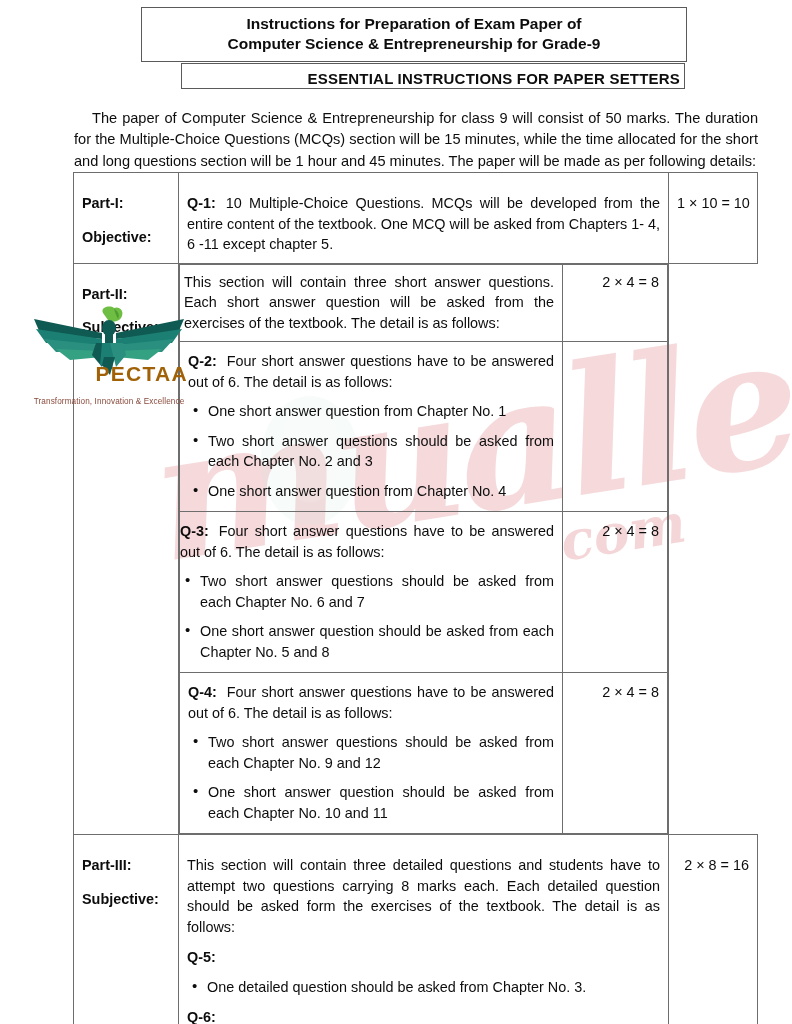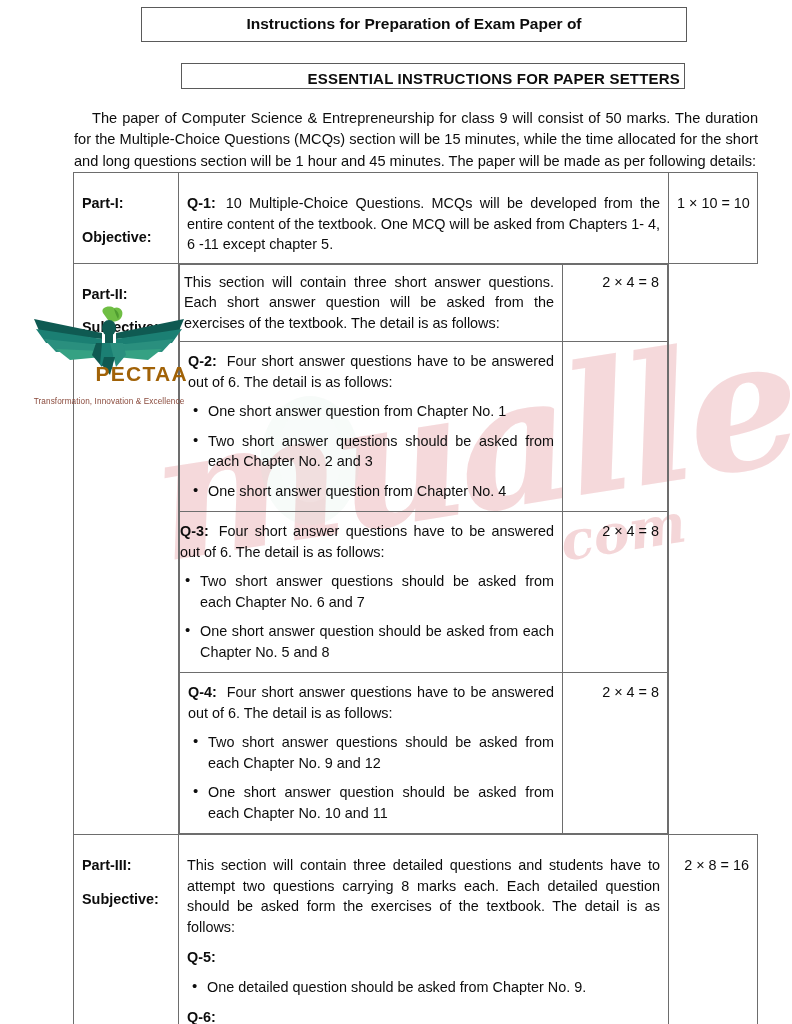--- a/index.html
+++ b/index.html
@@ -219,20 +219,21 @@
   <svg id="wm-logo-ghost" viewBox="0 0 100 100">
     <ellipse cx="50" cy="45" rx="26" ry="34" fill="#cfe6da" opacity="0.55"></ellipse>
     <ellipse cx="50" cy="42" rx="17" ry="25" fill="#e9f3ee" opacity="0.6"></ellipse>
   </svg>
 </div>
 
 <div id="page">
 
   <div id="title-box">
     <div>Instructions for Preparation of Exam Paper of</div>
+    <div>Computer Science &amp; Entrepreneurship for Grade-9</div>
   </div>
 
   <div id="subtitle-box">ESSENTIAL INSTRUCTIONS FOR PAPER SETTERS</div>
 
   <p id="intro">The paper of Computer Science &amp; Entrepreneurship for class 9 will consist of 50 marks. The duration for the Multiple-Choice Questions (MCQs) section will be 15 minutes, while the time allocated for the short and long questions section will be 1 hour and 45 minutes. The paper will be made as per following details:</p>
 
   <table id="main-table">
     <colgroup>
       <col class="col-part">
         <col class="col-body">
@@ -313,21 +314,21 @@
       <tr>
         <td>
           <div class="part-label">Part-III:</div>
           <div class="part-label last">Subjective:</div>
         </td>
         <td>
           <p class="jtext">This section will contain three detailed questions and students have to attempt two questions carrying 8 marks each. Each detailed question should be asked form the exercises of the textbook. The detail is as follows:</p>
 
           <p class="qhead">Q-5:</p>
           <ul class="blist">
-            <li>One detailed question should be asked from Chapter No. 9.</li>
+            <li>One detailed question should be asked from Chapter No. 3.</li>
           </ul>
 
           <p class="qhead">Q-6:</p>
           <ul class="blist">
             <li>One detailed question should be asked from Chapter No. 6.</li>
           </ul>
 
         </td>
         <td class="marks-cell">2 × 8 = 16</td>
       </tr>

